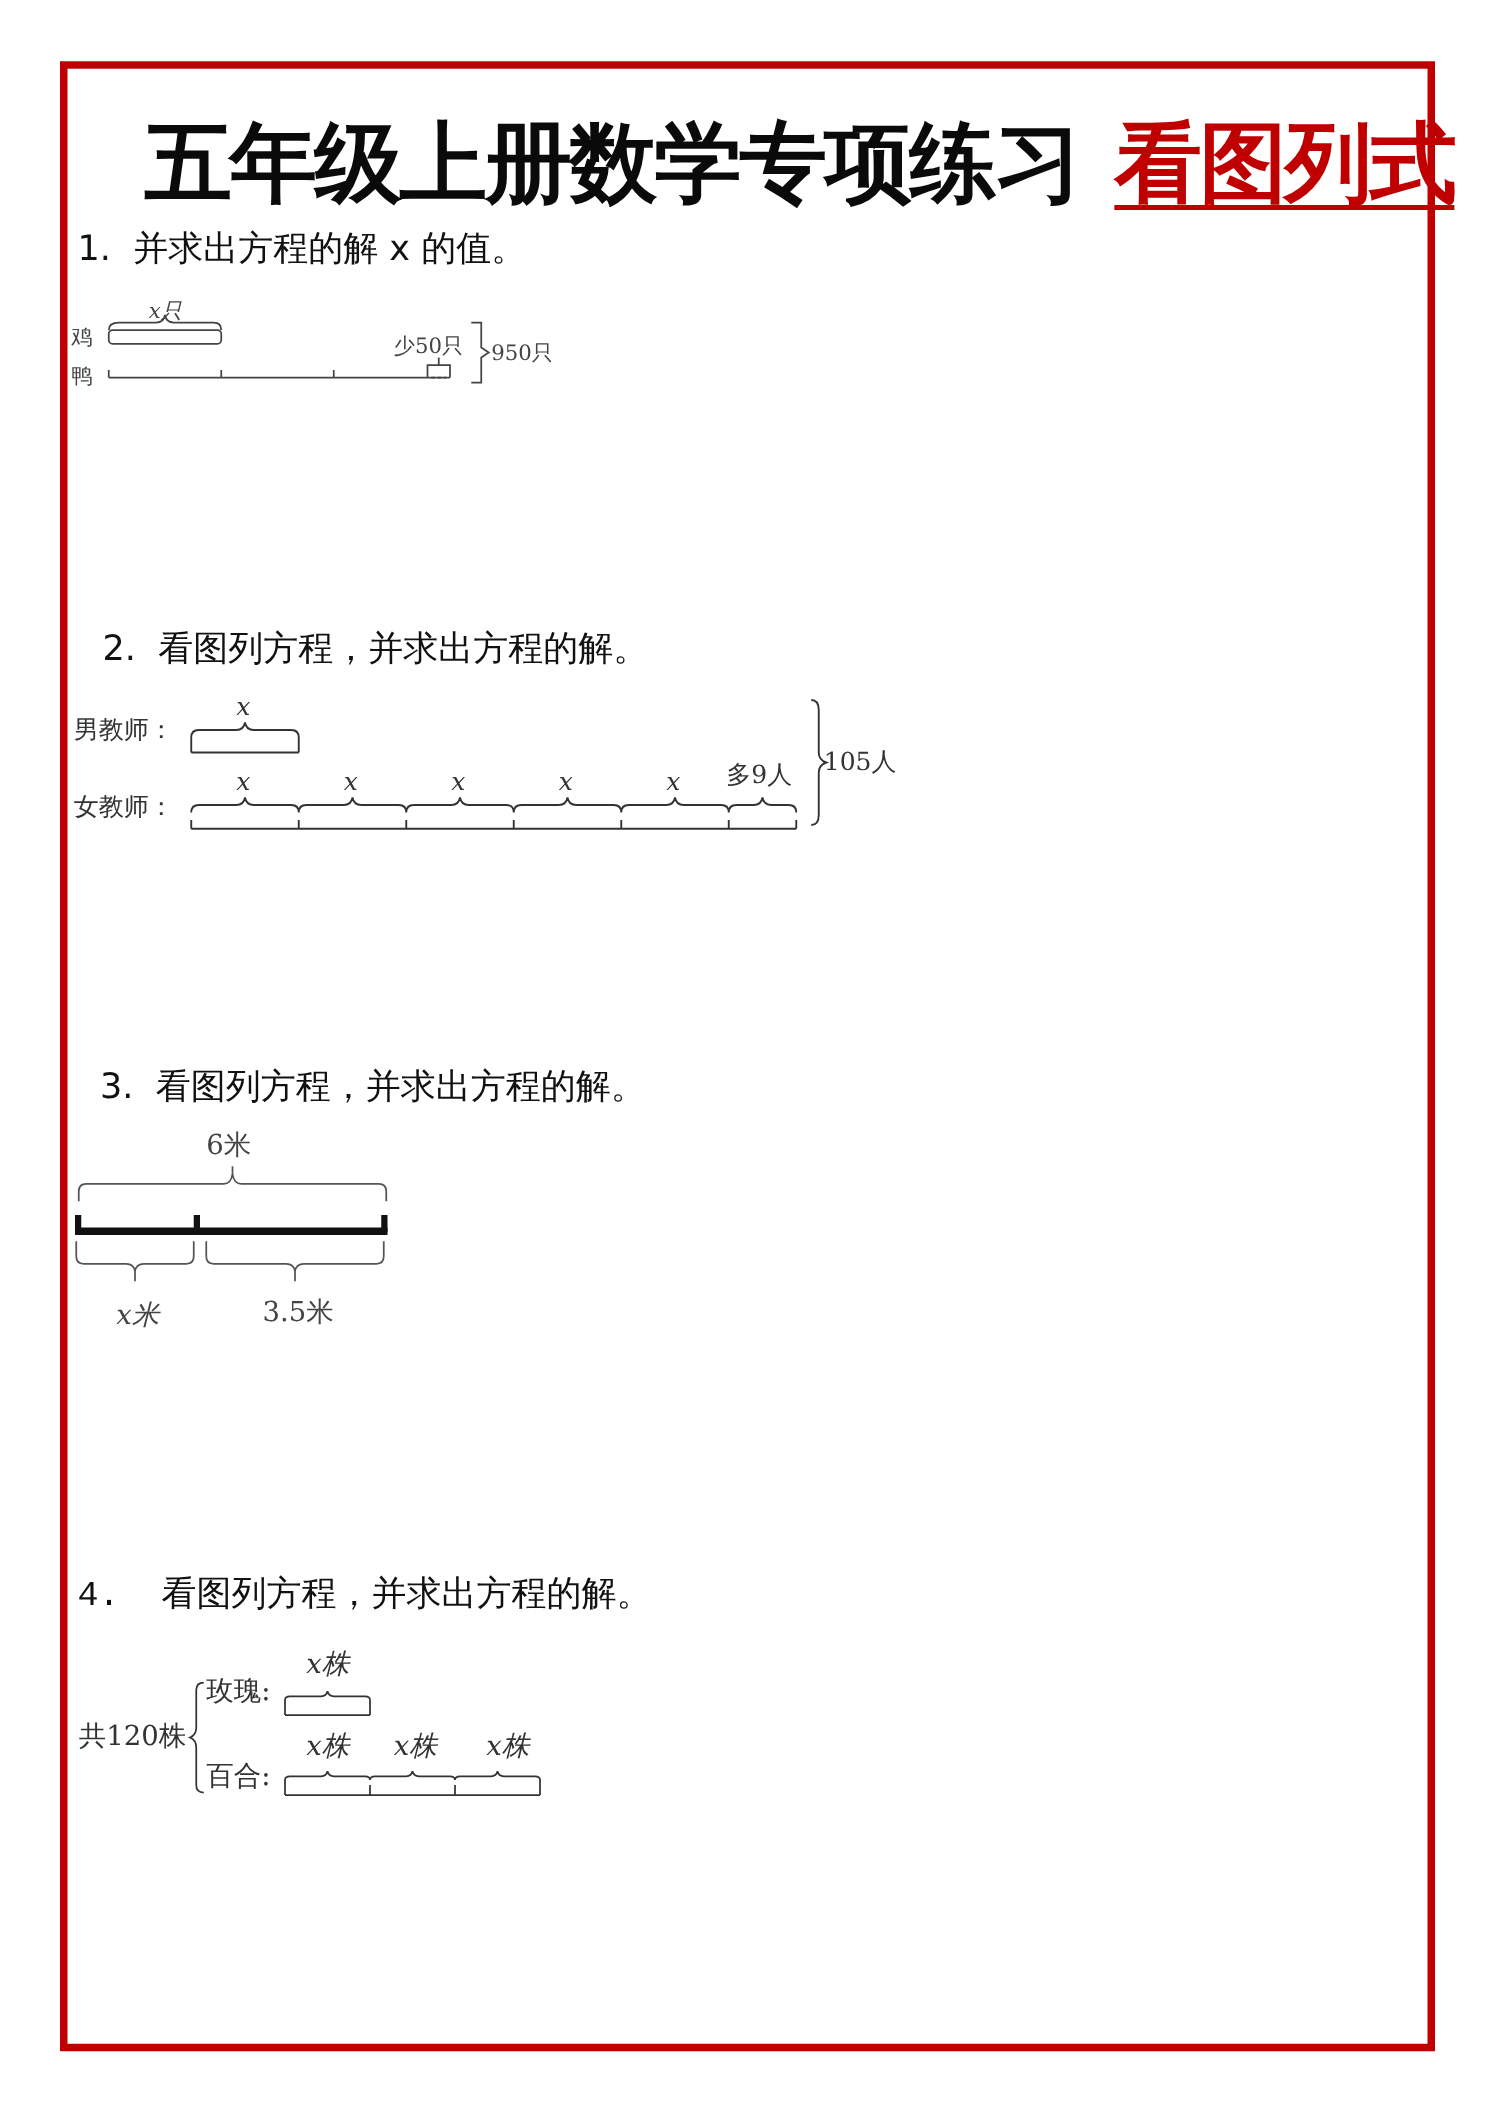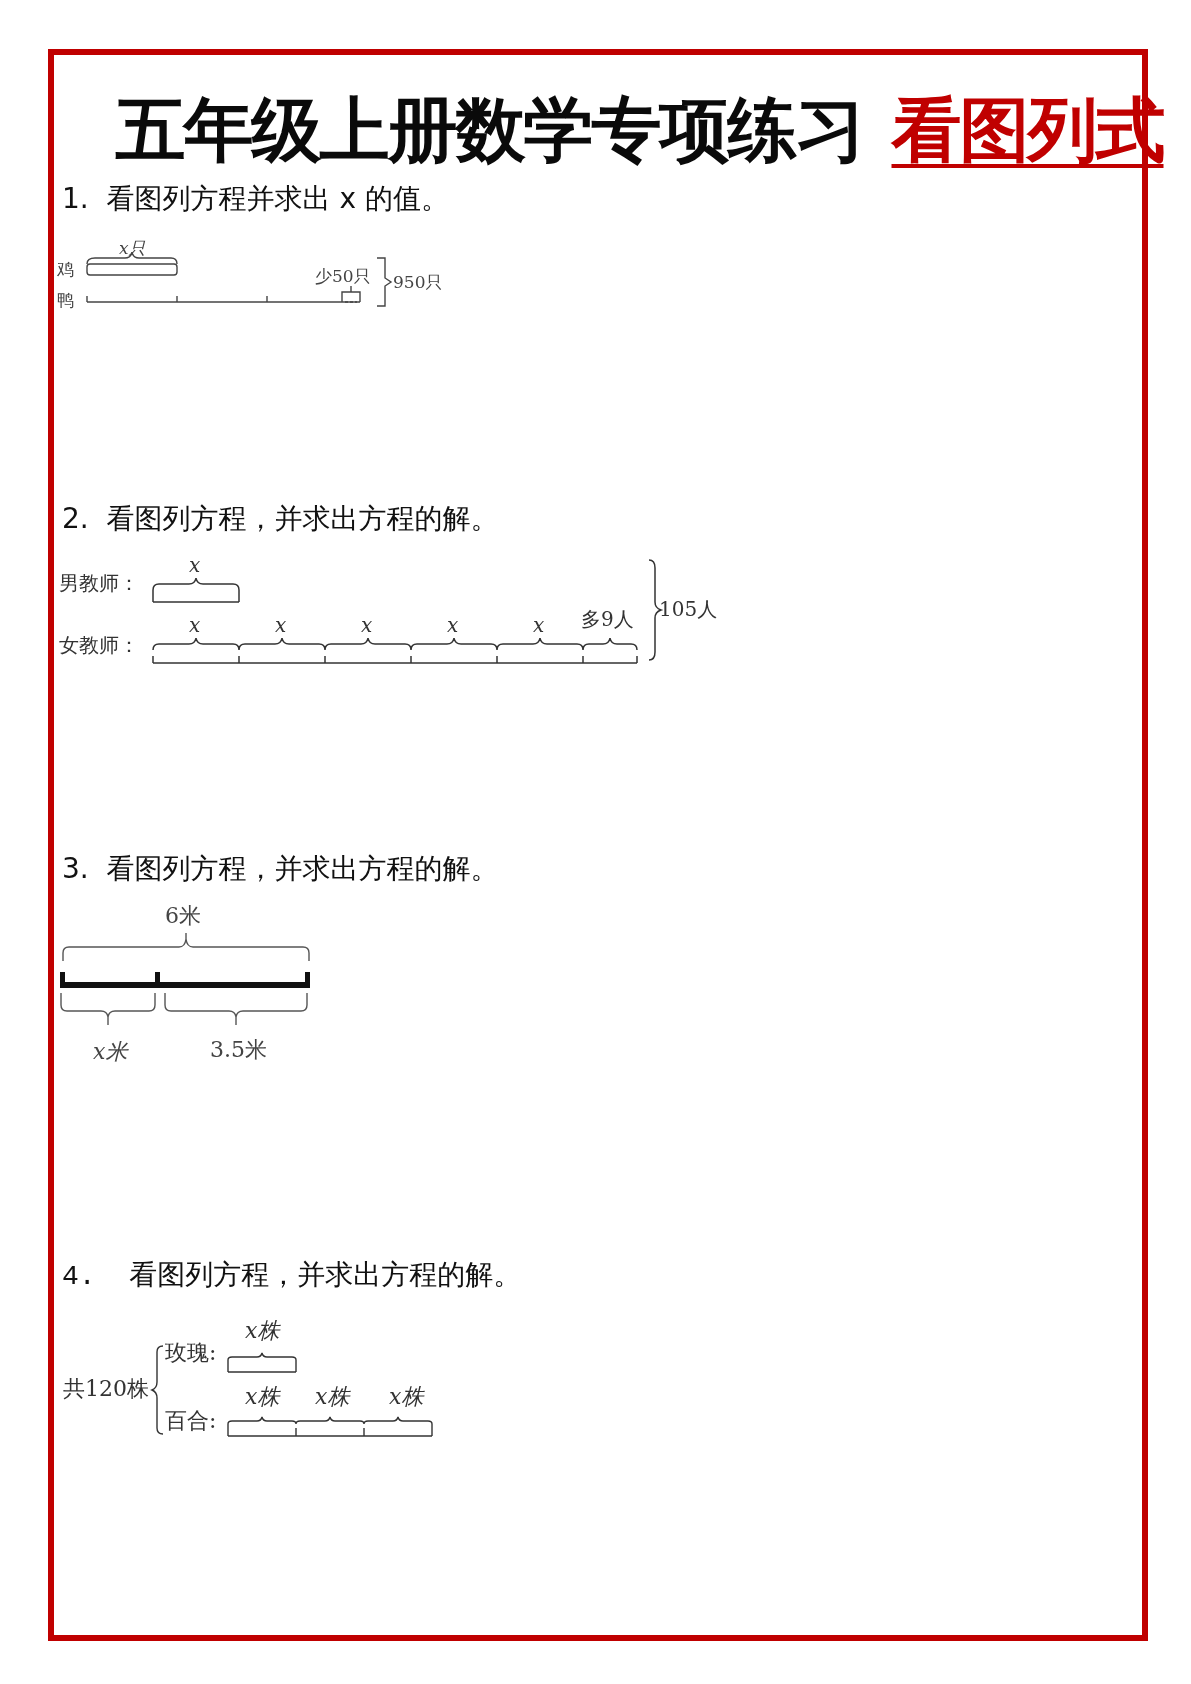--- a/index.html
+++ b/index.html
@@ -21,21 +21,21 @@
 </head>
 <body>
 
 <div class="frame"></div>
 
 <div class="title">
   <span class="black">五年级上册数学专项练习</span><span class="red">看图列式</span>
 </div>
 
 <div class="q" style="top:180px;">
-  <span>1.</span>&nbsp;&nbsp;<span>看图列方程并求出 x 的值。</span>
+  <span>1.</span>&nbsp;&nbsp;<span>并求出方程的解 x 的值。</span>
 </div>
 <svg style="left:55px; top:230px;" width="400" height="90">
   <g fill="none" stroke="#444" stroke-width="1.4">
 
     <rect x="32" y="34" width="90" height="11" rx="3"></rect>
     <path d="M32 34 Q32 28 40 28 L70 28 Q76 28 77 22 Q78 28 84 28 L116 28 Q122 28 122 34"></path>
 
     <line x1="32" y1="72" x2="305" y2="72"></line>
     <line x1="32" y1="66" x2="32" y2="72"></line>
     <line x1="122" y1="66" x2="122" y2="72"></line>
@@ -47,21 +47,21 @@
 
     <path d="M322 28 L330 28 L330 48 L336 52 L330 56 L330 76 L322 76"></path>
   </g>
   <text x="2" y="45" font-size="17" fill="#444">鸡</text>
   <text x="2" y="76" font-size="17" fill="#444">鸭</text>
   <text x="64" y="24" font-size="17" fill="#444" font-style="italic">x只</text>
   <text x="260" y="52" font-size="17" fill="#444">少50只</text>
   <text x="338" y="58" font-size="17" fill="#444">950只</text>
 </svg>
 
-<div class="q" style="top:500px;">
+<div class="q" style="top:500px;margin-left:20px;">
   <span>2.</span>&nbsp;&nbsp;<span>看图列方程，并求出方程的解。</span>
 </div>
 <svg style="left:55px; top:550px;" width="720" height="130">
   <g fill="none" stroke="#333" stroke-width="1.5">
 
     <path d="M98 46 L98 40 Q98 34 104 34 L134 34 Q140 34 141 28 Q142 34 148 34 L178 34 Q184 34 184 40 L184 46"></path>
     <line x1="98" y1="46" x2="98" y2="52"></line>
     <line x1="184" y1="46" x2="184" y2="52"></line>
     <line x1="98" y1="52" x2="184" y2="52"></line>
 
@@ -82,21 +82,21 @@
   <text x="134" y="22" font-size="20" fill="#333" font-style="italic">x</text>
   <text x="134" y="82" font-size="20" fill="#333" font-style="italic">x</text>
   <text x="220" y="82" font-size="20" fill="#333" font-style="italic">x</text>
   <text x="306" y="82" font-size="20" fill="#333" font-style="italic">x</text>
   <text x="392" y="82" font-size="20" fill="#333" font-style="italic">x</text>
   <text x="478" y="82" font-size="20" fill="#333" font-style="italic">x</text>
   <text x="526" y="76" font-size="20" fill="#333">多9人</text>
   <text x="604" y="66" font-size="20" fill="#333">105人</text>
 </svg>
 
-<div class="q" style="top:850px;">
+<div class="q" style="top:850px;margin-left:18px;">
   <span>3.</span>&nbsp;&nbsp;<span>看图列方程，并求出方程的解。</span>
 </div>
 <svg style="left:55px; top:895px;" width="280" height="190">
   <g fill="none" stroke="#555" stroke-width="1.4">
     <path d="M8 66 L8 58 Q8 52 14 52 L124 52 Q130 52 131 44 L131 38 M131 44 Q132 52 138 52 L248 52 Q254 52 254 58 L254 66"></path>
     <path d="M6 98 L6 110 Q6 116 12 116 L46 116 Q52 116 53 122 L53 130 M53 122 Q54 116 60 116 L94 116 Q100 116 100 110 L100 98"></path>
     <path d="M110 98 L110 110 Q110 116 116 116 L174 116 Q180 116 181 122 L181 130 M181 122 Q182 116 188 116 L246 116 Q252 116 252 110 L252 98"></path>
   </g>
   <g fill="#111">
     <rect x="5" y="87" width="250" height="6"></rect>

